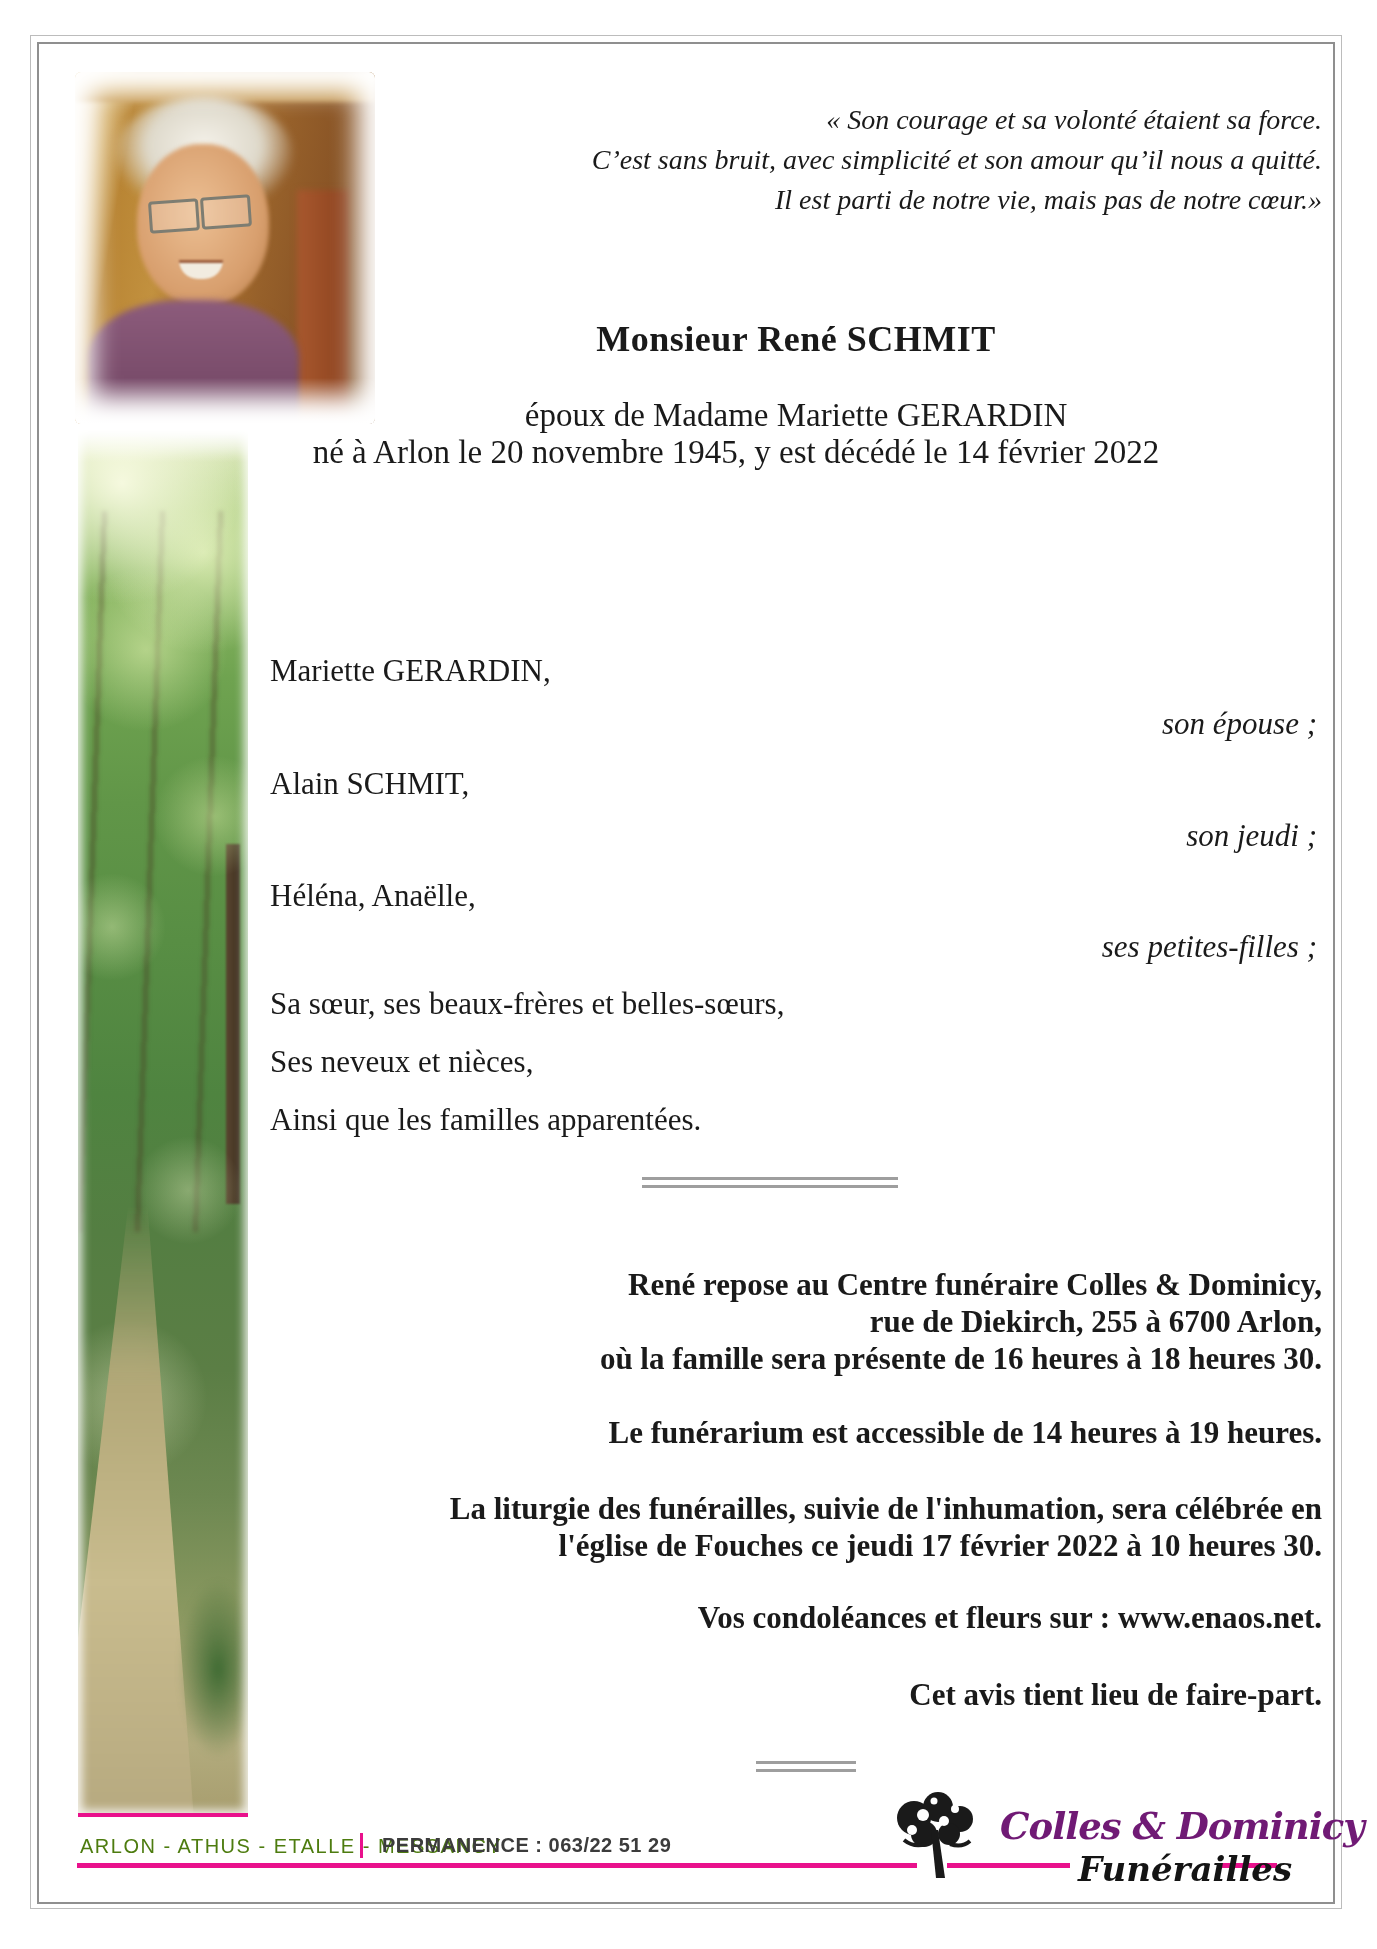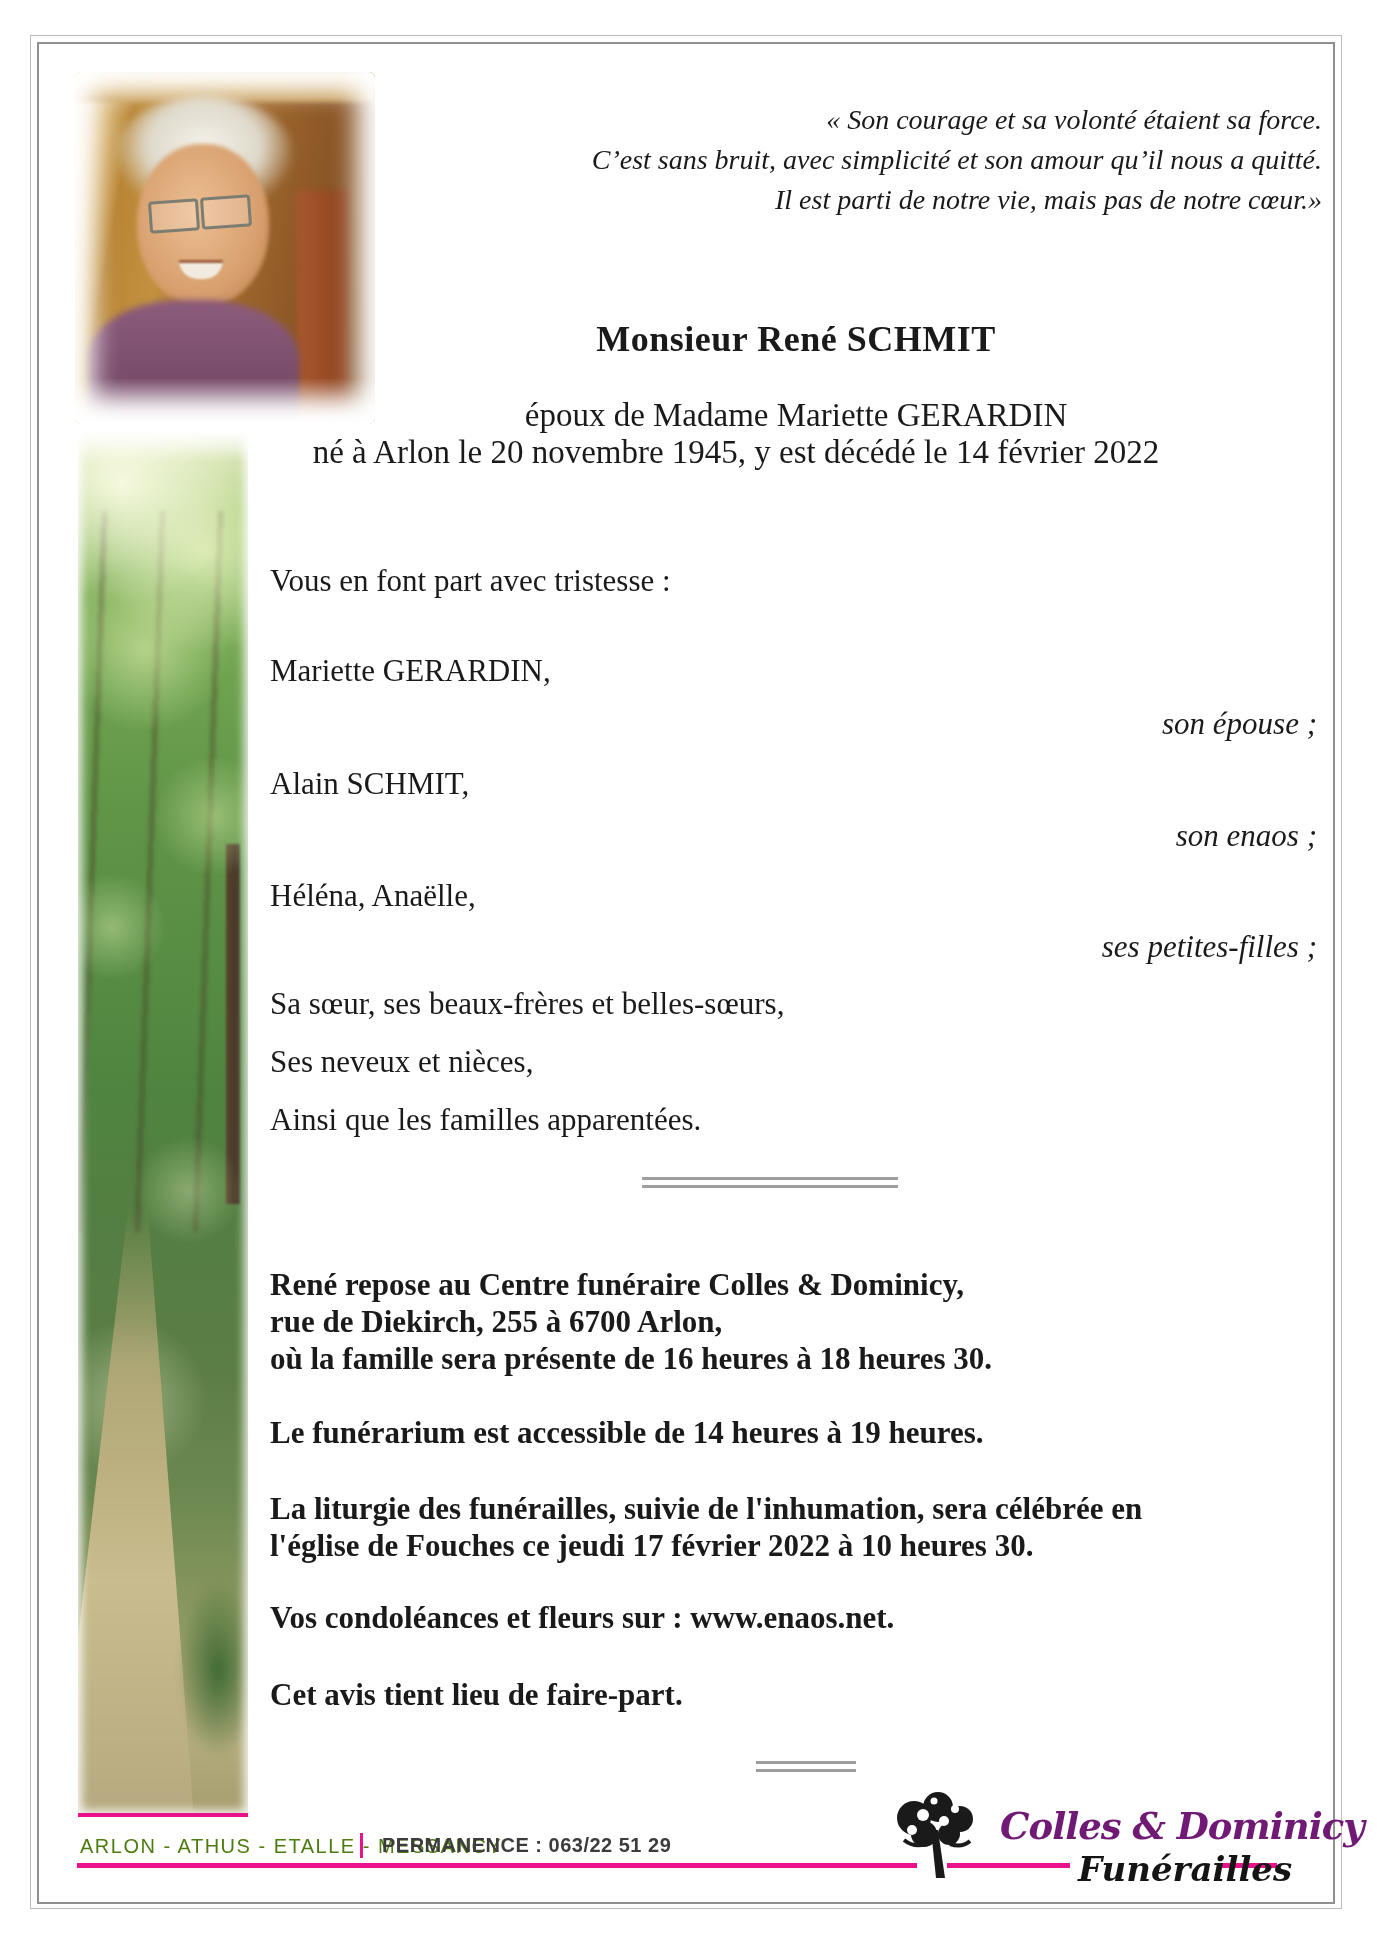--- a/index.html
+++ b/index.html
@@ -55,21 +55,21 @@
   .f-topfade{position:absolute;left:0;top:0;width:100%;height:34px;background:linear-gradient(#ffffff,rgba(255,255,255,0));}
   .f-edge{position:absolute;inset:0;box-shadow:inset 0 0 10px 4px rgba(255,255,255,.85);}
 
   
   .quote{position:absolute;right:55px;top:100px;text-align:right;font-style:italic;font-size:28px;line-height:40px;}
   .title{position:absolute;left:270px;right:55px;top:318px;text-align:center;font-weight:bold;font-size:36px;letter-spacing:.5px;}
   .subtitle{position:absolute;left:270px;right:55px;top:397px;text-align:center;font-size:33px;}
   .birthline{position:absolute;left:150px;right:55px;top:434px;text-align:center;font-size:33px;}
   .bodyline{position:absolute;left:270px;font-size:31px;white-space:nowrap;}
   .relline{position:absolute;right:60px;font-style:italic;font-size:31px;white-space:nowrap;}
-  .announce{position:absolute;left:270px;right:55px;text-align:left;font-weight:bold;font-size:31px;line-height:37px;}
+  .announce{position:absolute;left:270px;right:55px;text-align:right;font-weight:bold;font-size:31px;line-height:37px;}
 
   
   .divider{position:absolute;height:5px;border-top:3px solid #9e9e9e;border-bottom:3px solid #9e9e9e;background:transparent;}
   .divider.d1{left:642px;top:1177px;width:256px;}
   .divider.d2{left:756px;top:1761px;width:100px;}
 
   
   .photo-underline{position:absolute;left:78px;top:1813px;width:170px;height:4px;}
   .footer-locations{position:absolute;left:80px;top:1835px;font-family:"Liberation Sans",sans-serif;font-size:20px;color:#4d7c0f;letter-spacing:1.5px;white-space:nowrap;}
   .footer-bar{position:absolute;left:360px;top:1833px;width:3px;height:25px;}
@@ -120,27 +120,26 @@
   <div class="quote">
     <div>« Son courage et sa volonté étaient sa force.</div>
     <div>C’est sans bruit, avec simplicité et son amour qu’il nous a quitté.</div>
     <div>Il est parti de notre vie, mais pas de notre cœur.»</div>
   </div>
 
   <div class="title">Monsieur René SCHMIT</div>
   <div class="subtitle">époux de Madame Mariette GERARDIN</div>
   <div class="birthline">né à Arlon le 20 novembre 1945, y est décédé le 14 février 2022</div>
 
-  <div class="bodyline" style="top:563px;">Vous en font part avec tristesse :</div>
 
   <div class="bodyline" style="top:653px;font-family:Liberation Serif, serif;">Mariette GERARDIN,</div>
   <div class="relline" style="top:706px;">son épouse ;</div>
 
   <div class="bodyline" style="top:766px;">Alain SCHMIT,</div>
-  <div class="relline" style="top:818px;">son enaos ;</div>
+  <div class="relline" style="top:818px;">son jeudi ;</div>
 
   <div class="bodyline" style="top:878px;">Héléna, Anaëlle,</div>
   <div class="relline" style="top:929px;">ses petites-filles ;</div>
 
   <div class="bodyline" style="top:986px;">Sa sœur, ses beaux-frères et belles-sœurs,</div>
   <div class="bodyline" style="top:1044px;">Ses neveux et nièces,</div>
   <div class="bodyline" style="top:1102px;">Ainsi que les familles apparentées.</div>
 
   <div class="divider d1"></div>
 

